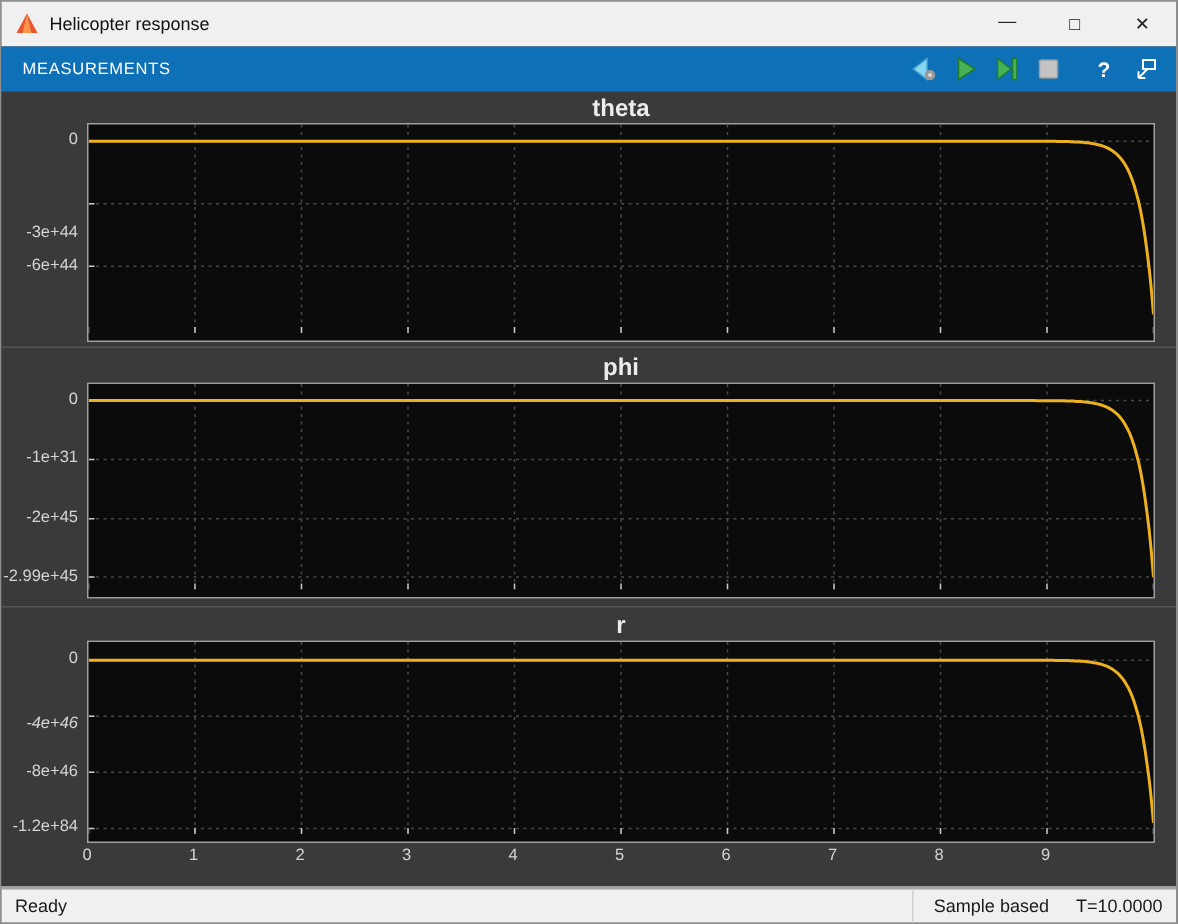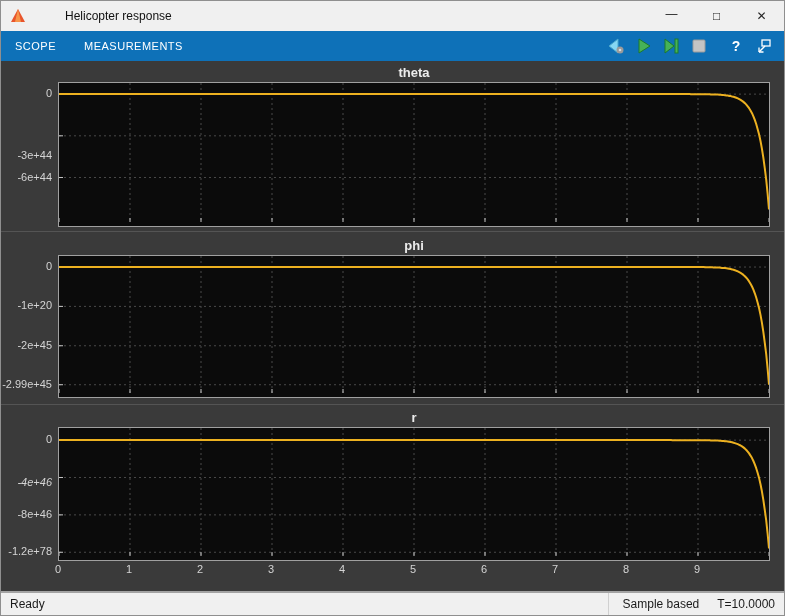--- a/index.html
+++ b/index.html
@@ -4,41 +4,41 @@
 <style>
   * { box-sizing: border-box; margin: 0; padding: 0; }
   html,body { width:785px; height:616px; }
   body { font-family: "Liberation Sans", sans-serif; background:#ffffff; }
 
   .window { width:785px; height:616px; border:1px solid #8f8f8f; display:flex; flex-direction:column; background:#3a3a3a; }
 
   
   .titlebar { height:30px; background:#f0f0f0; display:flex; align-items:center; flex:0 0 30px; }
   .app-icon { margin:0 7px 0 9px; display:flex; align-items:center; }
-  .win-title { font-size:12px; color:#111;margin-left:32px; }
+  .win-title { font-size:12px; color:#111; }
   .win-controls { margin-left:auto; display:flex; height:100%; }
   .win-btn { width:45px; height:100%; border:none; background:transparent; font-size:12px; color:#222;
              display:flex; align-items:center; justify-content:center; font-family:inherit; cursor:default; }
   .win-btn.minimize span { transform:translateY(-2px); }
 
   
   .toolbar { height:30px; flex:0 0 30px; background:#0e71b8; display:flex; align-items:stretch; position:relative; }
   .tab { color:#ffffff; font-size:11px; line-height:30px; padding:0 14px; letter-spacing:.5px; cursor:default; }
   .toolbar-icons { position:absolute; right:6px; top:0; height:30px; display:flex; align-items:center; }
   .tbtn { width:26px; height:24px; margin:0 1px; background:transparent; border:none; display:flex;
           align-items:center; justify-content:center; cursor:default; }
   .tbtn.help { margin-left:10px; color:#ffffff; font-size:14px; font-weight:bold; font-family:inherit; }
 
   
   .canvas { flex:1; background:#3a3a3a; display:flex; flex-direction:column; overflow:hidden; }
   .panel { display:flex; flex-direction:column; }
   .panel.p1 { height:170px; padding-top:3px; }
   .panel.p2 { height:173px; padding-top:5px; border-top:1px solid #545454; }
   .panel.p3 { flex:1; padding-top:4px; border-top:1px solid #545454; }
-  .panel-title { height:18px; line-height:18px; font-size:13px; font-weight:bold; color:#ececec;
+  .panel-title { height:18px; line-height:18px; font-size:16px; font-weight:bold; color:#ececec;
                  text-align:center; margin-left:57px; margin-right:14px; }
   .axes-row { flex:1; display:flex; }
   .p1 .axes-row { margin-bottom:8px; }
   .p2 .axes-row { margin-bottom:10px; }
   .p3 .axes-row { flex:0 0 130px; }
   .ylabels { width:57px; position:relative; }
   .ytick { position:absolute; right:6px; font-size:11px; color:#d4d4d4; white-space:nowrap; }
   .axes { flex:1; margin-right:14px; background:#0b0b0b; border:1px solid #a0a0a0; position:relative; overflow:hidden; }
   .xlabels { height:20px; position:relative; margin-left:57px; margin-right:14px; }
   .xtick { position:absolute; top:2px; width:24px; text-align:center; font-size:11px; color:#d4d4d4; }
@@ -68,21 +68,20 @@
       <button class="win-btn maximize">
           <span>□</span>
         </button>
       <button class="win-btn close">
           <span>✕</span>
         </button>
     </div>
   </div>
 
   <div class="toolbar">
-    <div class="tab">SCOPE</div>
     <div class="tab">MEASUREMENTS</div>
     <div class="toolbar-icons">
       <button class="tbtn">
         <svg width="20" height="18" viewBox="0 0 20 18">
           <polygon points="13,2 4,9 13,16" fill="#86d7f3" stroke="#4aa6cc"></polygon>
           <circle cx="15" cy="13" r="3.5" fill="#9a9a9a"></circle>
           <circle cx="15" cy="13" r="1.3" fill="#dcdcdc"></circle>
         </svg>
       </button>
       <button class="tbtn">
@@ -154,21 +153,21 @@
               <path d="M0.0 11.1L1.4 11.1L2.8 11.1L4.3 11.1L5.7 11.1L7.1 11.1L8.5 11.1L9.9 11.1L11.4 11.1L12.8 11.1L14.2 11.1L15.6 11.1L17.0 11.1L18.5 11.1L19.9 11.1L21.3 11.1L22.7 11.1L24.1 11.1L25.6 11.1L27.0 11.1L28.4 11.1L29.8 11.1L31.2 11.1L32.7 11.1L34.1 11.1L35.5 11.1L36.9 11.1L38.3 11.1L39.8 11.1L41.2 11.1L42.6 11.1L44.0 11.1L45.4 11.1L46.9 11.1L48.3 11.1L49.7 11.1L51.1 11.1L52.5 11.1L54.0 11.1L55.4 11.1L56.8 11.1L58.2 11.1L59.6 11.1L61.1 11.1L62.5 11.1L63.9 11.1L65.3 11.1L66.7 11.1L68.2 11.1L69.6 11.1L71.0 11.1L72.4 11.1L73.8 11.1L75.3 11.1L76.7 11.1L78.1 11.1L79.5 11.1L80.9 11.1L82.4 11.1L83.8 11.1L85.2 11.1L86.6 11.1L88.0 11.1L89.5 11.1L90.9 11.1L92.3 11.1L93.7 11.1L95.1 11.1L96.6 11.1L98.0 11.1L99.4 11.1L100.8 11.1L102.2 11.1L103.7 11.1L105.1 11.1L106.5 11.1L107.9 11.1L109.3 11.1L110.8 11.1L112.2 11.1L113.6 11.1L115.0 11.1L116.4 11.1L117.9 11.1L119.3 11.1L120.7 11.1L122.1 11.1L123.5 11.1L125.0 11.1L126.4 11.1L127.8 11.1L129.2 11.1L130.6 11.1L132.1 11.1L133.5 11.1L134.9 11.1L136.3 11.1L137.7 11.1L139.2 11.1L140.6 11.1L142.0 11.1L143.4 11.1L144.8 11.1L146.3 11.1L147.7 11.1L149.1 11.1L150.5 11.1L151.9 11.1L153.4 11.1L154.8 11.1L156.2 11.1L157.6 11.1L159.0 11.1L160.5 11.1L161.9 11.1L163.3 11.1L164.7 11.1L166.1 11.1L167.6 11.1L169.0 11.1L170.4 11.1L171.8 11.1L173.2 11.1L174.7 11.1L176.1 11.1L177.5 11.1L178.9 11.1L180.3 11.1L181.8 11.1L183.2 11.1L184.6 11.1L186.0 11.1L187.4 11.1L188.9 11.1L190.3 11.1L191.7 11.1L193.1 11.1L194.5 11.1L196.0 11.1L197.4 11.1L198.8 11.1L200.2 11.1L201.6 11.1L203.1 11.1L204.5 11.1L205.9 11.1L207.3 11.1L208.7 11.1L210.2 11.1L211.6 11.1L213.0 11.1L214.4 11.1L215.8 11.1L217.3 11.1L218.7 11.1L220.1 11.1L221.5 11.1L222.9 11.1L224.4 11.1L225.8 11.1L227.2 11.1L228.6 11.1L230.0 11.1L231.5 11.1L232.9 11.1L234.3 11.1L235.7 11.1L237.1 11.1L238.6 11.1L240.0 11.1L241.4 11.1L242.8 11.1L244.2 11.1L245.7 11.1L247.1 11.1L248.5 11.1L249.9 11.1L251.3 11.1L252.8 11.1L254.2 11.1L255.6 11.1L257.0 11.1L258.4 11.1L259.9 11.1L261.3 11.1L262.7 11.1L264.1 11.1L265.5 11.1L267.0 11.1L268.4 11.1L269.8 11.1L271.2 11.1L272.6 11.1L274.1 11.1L275.5 11.1L276.9 11.1L278.3 11.1L279.7 11.1L281.2 11.1L282.6 11.1L284.0 11.1L285.4 11.1L286.8 11.1L288.3 11.1L289.7 11.1L291.1 11.1L292.5 11.1L293.9 11.1L295.4 11.1L296.8 11.1L298.2 11.1L299.6 11.1L301.0 11.1L302.5 11.1L303.9 11.1L305.3 11.1L306.7 11.1L308.1 11.1L309.6 11.1L311.0 11.1L312.4 11.1L313.8 11.1L315.2 11.1L316.7 11.1L318.1 11.1L319.5 11.1L320.9 11.1L322.3 11.1L323.8 11.1L325.2 11.1L326.6 11.1L328.0 11.1L329.4 11.1L330.9 11.1L332.3 11.1L333.7 11.1L335.1 11.1L336.5 11.1L338.0 11.1L339.4 11.1L340.8 11.1L342.2 11.1L343.6 11.1L345.1 11.1L346.5 11.1L347.9 11.1L349.3 11.1L350.7 11.1L352.2 11.1L353.6 11.1L355.0 11.1L356.4 11.1L357.8 11.1L359.3 11.1L360.7 11.1L362.1 11.1L363.5 11.1L364.9 11.1L366.4 11.1L367.8 11.1L369.2 11.1L370.6 11.1L372.0 11.1L373.5 11.1L374.9 11.1L376.3 11.1L377.7 11.1L379.1 11.1L380.6 11.1L382.0 11.1L383.4 11.1L384.8 11.1L386.2 11.1L387.7 11.1L389.1 11.1L390.5 11.1L391.9 11.1L393.3 11.1L394.8 11.1L396.2 11.1L397.6 11.1L399.0 11.1L400.4 11.1L401.9 11.1L403.3 11.1L404.7 11.1L406.1 11.1L407.5 11.1L409.0 11.1L410.4 11.1L411.8 11.1L413.2 11.1L414.6 11.1L416.1 11.1L417.5 11.1L418.9 11.1L420.3 11.1L421.7 11.1L423.2 11.1L424.6 11.1L426.0 11.1L427.4 11.1L428.8 11.1L430.3 11.1L431.7 11.1L433.1 11.1L434.5 11.1L435.9 11.1L437.4 11.1L438.8 11.1L440.2 11.1L441.6 11.1L443.0 11.1L444.5 11.1L445.9 11.1L447.3 11.1L448.7 11.1L450.1 11.1L451.6 11.1L453.0 11.1L454.4 11.1L455.8 11.1L457.2 11.1L458.7 11.1L460.1 11.1L461.5 11.1L462.9 11.1L464.3 11.1L465.8 11.1L467.2 11.1L468.6 11.1L470.0 11.1L471.4 11.1L472.9 11.1L474.3 11.1L475.7 11.1L477.1 11.1L478.5 11.1L480.0 11.1L481.4 11.1L482.8 11.1L484.2 11.1L485.6 11.1L487.1 11.1L488.5 11.1L489.9 11.1L491.3 11.1L492.7 11.1L494.2 11.1L495.6 11.1L497.0 11.1L498.4 11.1L499.8 11.1L501.3 11.1L502.7 11.1L504.1 11.1L505.5 11.1L506.9 11.1L508.4 11.1L509.8 11.1L511.2 11.1L512.6 11.1L514.0 11.1L515.5 11.1L516.9 11.1L518.3 11.1L519.7 11.1L521.1 11.1L522.6 11.1L524.0 11.1L525.4 11.1L526.8 11.1L528.2 11.1L529.7 11.1L531.1 11.1L532.5 11.1L533.9 11.1L535.3 11.1L536.8 11.1L538.2 11.1L539.6 11.1L541.0 11.1L542.4 11.1L543.9 11.1L545.3 11.1L546.7 11.1L548.1 11.1L549.5 11.1L551.0 11.1L552.4 11.1L553.8 11.1L555.2 11.1L556.6 11.1L558.1 11.1L559.5 11.1L560.9 11.1L562.3 11.1L563.7 11.1L565.2 11.1L566.6 11.1L568.0 11.1L569.4 11.1L570.8 11.1L572.3 11.1L573.7 11.1L575.1 11.1L576.5 11.1L577.9 11.1L579.4 11.1L580.8 11.1L582.2 11.1L583.6 11.1L585.0 11.1L586.5 11.1L587.9 11.1L589.3 11.1L590.7 11.1L592.1 11.1L593.6 11.1L595.0 11.1L596.4 11.1L597.8 11.1L599.2 11.1L600.7 11.1L602.1 11.1L603.5 11.1L604.9 11.1L606.3 11.1L607.8 11.1L609.2 11.1L610.6 11.1L612.0 11.1L613.4 11.1L614.9 11.1L616.3 11.1L617.7 11.1L619.1 11.1L620.5 11.1L622.0 11.1L623.4 11.1L624.8 11.1L626.2 11.1L627.6 11.1L629.1 11.1L630.5 11.1L631.9 11.2L633.3 11.2L634.7 11.2L636.2 11.2L637.6 11.2L639.0 11.2L640.4 11.2L641.8 11.2L643.3 11.2L644.7 11.2L646.1 11.3L647.5 11.3L648.9 11.3L650.4 11.3L651.8 11.4L653.2 11.4L654.6 11.5L656.0 11.5L657.5 11.6L658.9 11.6L660.3 11.7L661.7 11.8L663.1 11.9L664.6 12.1L666.0 12.2L667.4 12.4L668.8 12.6L670.2 12.9L671.7 13.1L673.1 13.5L674.5 13.8L675.9 14.3L677.3 14.8L678.8 15.4L680.2 16.1L681.6 16.9L683.0 17.8L684.4 18.9L685.9 20.1L687.3 21.6L688.7 23.3L690.1 25.2L691.5 27.5L693.0 30.2L694.4 33.3L695.8 36.9L697.2 41.0L698.6 45.9L700.1 51.5L701.5 58.0L702.9 65.6L704.3 74.4L705.7 84.7L707.2 96.6L708.6 110.4L710.0 126.5" fill="none" stroke="#edb120" stroke-width="2" stroke-linejoin="round"></path>
             </svg></div>
       </div>
     </div>
 
     <div class="panel p2">
       <div class="panel-title">phi</div>
       <div class="axes-row">
         <div class="ylabels">
             <span class="ytick" style="top: 5.02299px;">0</span>
-            <span class="ytick" style="top: 44.3908px;">-1e+20</span>
+            <span class="ytick" style="top: 44.3908px;">-1e+31</span>
             <span class="ytick" style="top: 83.7586px; margin-left: 16px;">-2e+45</span>
             <span class="ytick" style="top: 122.733px; margin-left: 30px;">-2.99e+45</span>
           </div>
         <div class="axes"><svg width="710" height="137">
               <line x1="71" y1="0" x2="71" y2="137" stroke="#4a4a4a" stroke-width="1" stroke-dasharray="2 3"></line>
               <line x1="142" y1="0" x2="142" y2="137" stroke="#4a4a4a" stroke-width="1" stroke-dasharray="2 3"></line>
               <line x1="213" y1="0" x2="213" y2="137" stroke="#4a4a4a" stroke-width="1" stroke-dasharray="2 3"></line>
               <line x1="284" y1="0" x2="284" y2="137" stroke="#4a4a4a" stroke-width="1" stroke-dasharray="2 3"></line>
               <line x1="355" y1="0" x2="355" y2="137" stroke="#4a4a4a" stroke-width="1" stroke-dasharray="2 3"></line>
               <line x1="426" y1="0" x2="426" y2="137" stroke="#4a4a4a" stroke-width="1" stroke-dasharray="2 3"></line>
@@ -199,21 +198,21 @@
       </div>
     </div>
 
     <div class="panel p3">
       <div class="panel-title">r</div>
       <div class="axes-row">
         <div class="ylabels">
             <span class="ytick" style="top: 6.14599px;">0</span>
             <span class="ytick" style="top: 49px; font-style: italic;">-4e+46</span>
             <span class="ytick" style="top: 80.8905px;">-8e+46</span>
-            <span class="ytick" style="top: 118.263px;">-1.2e+78</span>
+            <span class="ytick" style="top: 118.263px;">-1.2e+84</span>
           </div>
         <div class="axes"><svg width="710" height="128">
               <line x1="71" y1="0" x2="71" y2="128" stroke="#4a4a4a" stroke-width="1" stroke-dasharray="2 3"></line>
               <line x1="142" y1="0" x2="142" y2="128" stroke="#4a4a4a" stroke-width="1" stroke-dasharray="2 3"></line>
               <line x1="213" y1="0" x2="213" y2="128" stroke="#4a4a4a" stroke-width="1" stroke-dasharray="2 3"></line>
               <line x1="284" y1="0" x2="284" y2="128" stroke="#4a4a4a" stroke-width="1" stroke-dasharray="2 3"></line>
               <line x1="355" y1="0" x2="355" y2="128" stroke="#4a4a4a" stroke-width="1" stroke-dasharray="2 3"></line>
               <line x1="426" y1="0" x2="426" y2="128" stroke="#4a4a4a" stroke-width="1" stroke-dasharray="2 3"></line>
               <line x1="496.99999999999994" y1="0" x2="496.99999999999994" y2="128" stroke="#4a4a4a" stroke-width="1" stroke-dasharray="2 3"></line>
               <line x1="568" y1="0" x2="568" y2="128" stroke="#4a4a4a" stroke-width="1" stroke-dasharray="2 3"></line>

